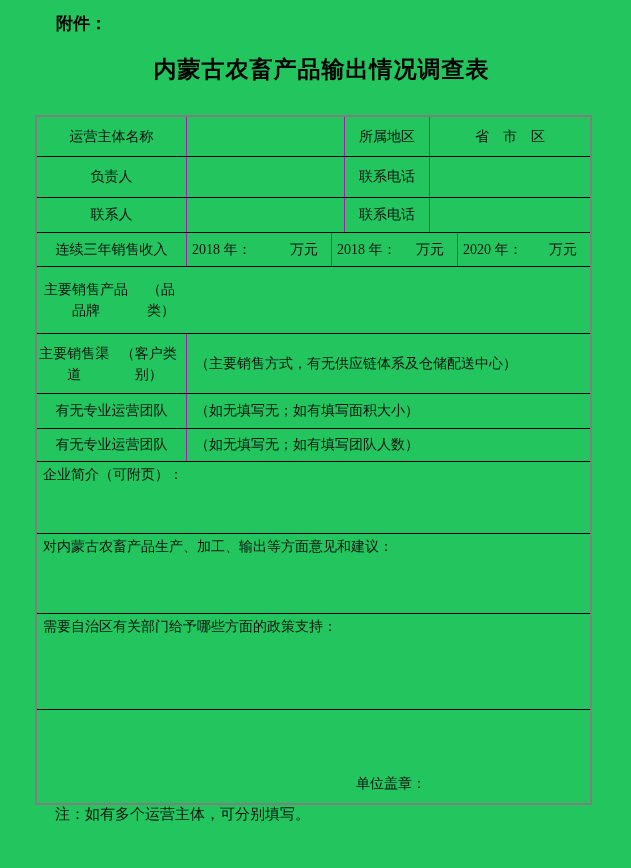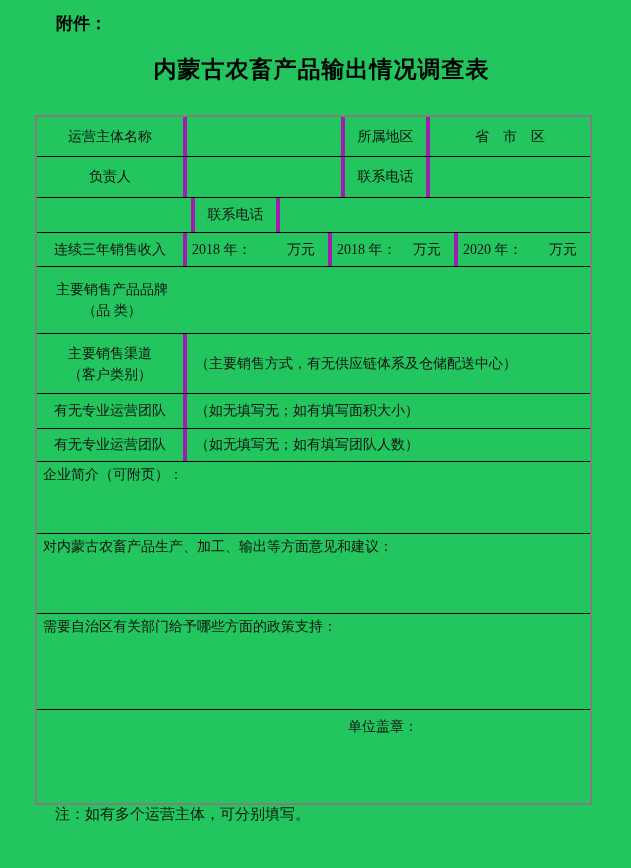--- a/index.html
+++ b/index.html
@@ -25,36 +25,36 @@
     font-family:"Liberation Serif",serif;font-size:14px;color:#111;
     line-height:1.4;
   }
   .trow{display:flex;border-bottom:1px solid #000;flex:0 0 auto;box-sizing:border-box;}
   .trow:last-child{border-bottom:none;flex:1 1 auto;}
   .h40{height:40px}.h41{height:41px}.h35{height:35px}.h34{height:34px}
   .h67{height:67px}.h60{height:60px}.h33{height:33px}
   .h72{height:72px}.h80{height:80px}.h96{height:96px}
 
   .cell{
-    border-right:4px solid #a21caf;box-sizing:border-box;
+    border-right:1px solid #a21caf;box-sizing:border-box;
     display:flex;align-items:center;overflow:hidden;
   }
   .cell:last-child{border-right:none;}
   .center{justify-content:center;text-align:center;}
   .left{padding-left:8px;}
   .money{justify-content:space-between;padding:0 13px 0 5px;}
-  .stack{flex-direction:column;justify-content:center;line-height:1.5;}
+  .stack{flex-direction:row;justify-content:center;line-height:1.5;}
   .top{align-items:flex-start;padding:3px 6px;}
 
   .w150{width:150px}.w158{width:158px}.w85{width:85px}
   .w145{width:145px}.w126{width:126px}
   .grow{flex:1 1 auto}
 
-  .sign{display:flex;flex-direction:column;justify-content:flex-start;
-        align-items:stretch;padding:7px 8px 9px;}
+  .sign{display:flex;flex-direction:column;justify-content:flex-end;
+        align-items:stretch;padding:7px 16px 9px;}
   .seal-line{padding-left:303px;}
   .date-line{padding-left:372px;}
 
   .note{
     position:absolute;left:55px;top:805px;
     font-family:"Liberation Serif",serif;font-size:15px;color:#111;
   }
 </style>
 </head>
 <body>
@@ -74,20 +74,21 @@
     </div>
 
     <div class="trow h41">
       <div class="cell w150 center">负责人</div>
       <div class="cell w158"></div>
       <div class="cell w85 center">联系电话</div>
       <div class="cell grow"></div>
     </div>
 
     <div class="trow h35">
+      <div class="cell w150 center">联系人</div>
       <div class="cell w158"></div>
       <div class="cell w85 center">联系电话</div>
       <div class="cell grow"></div>
     </div>
 
     <div class="trow h34">
       <div class="cell w150 center">连续三年销售收入</div>
       <div class="cell w145 money">
         <span>2018 年：</span>
         <span>万元</span>

